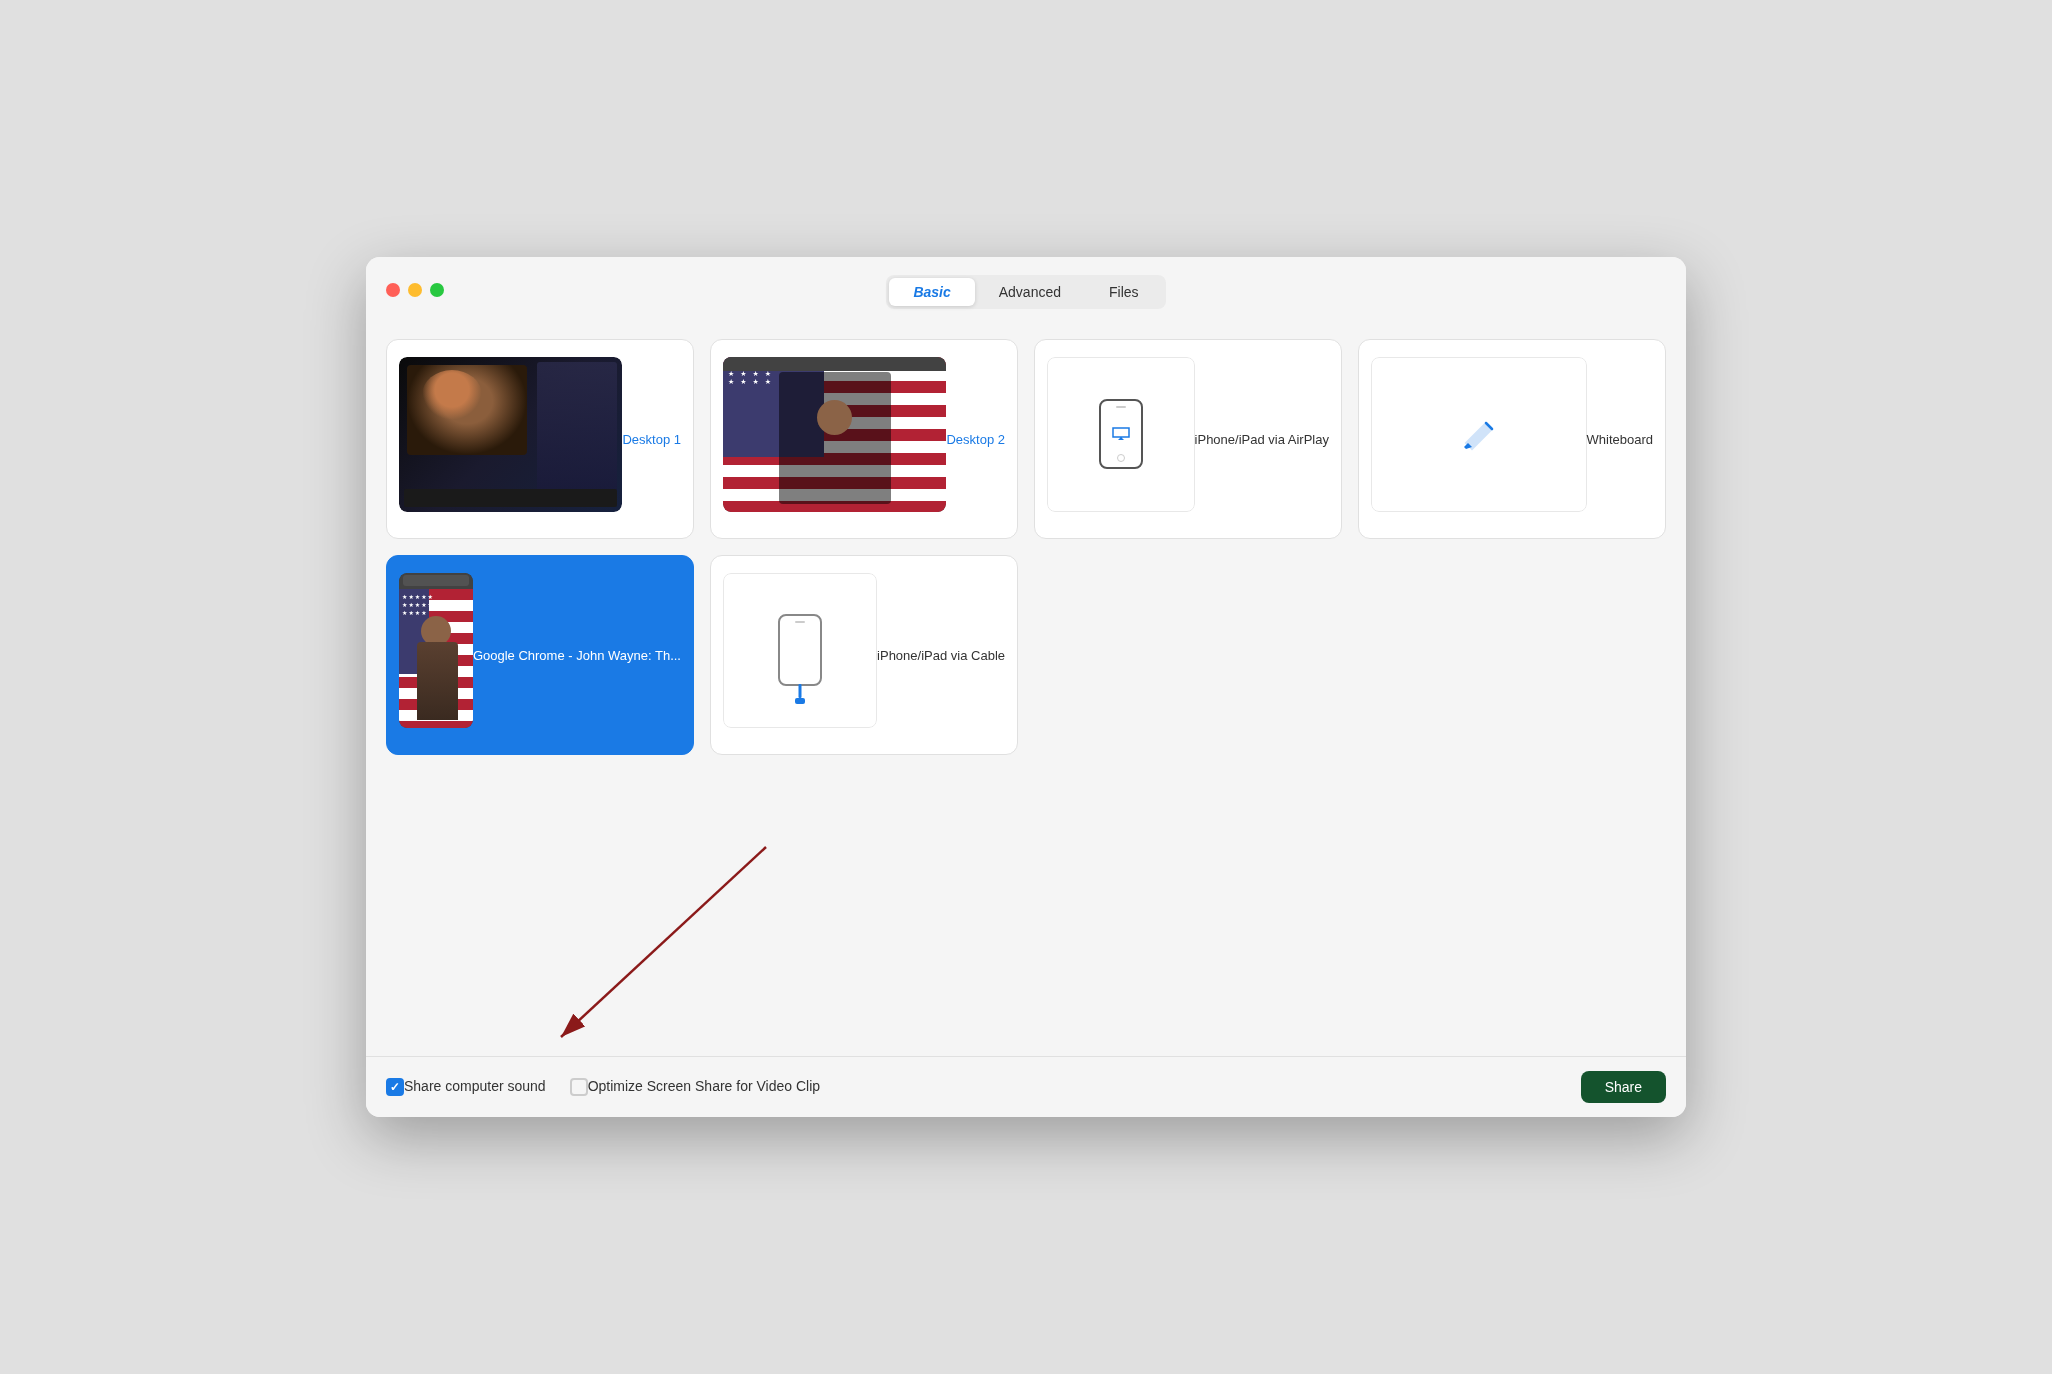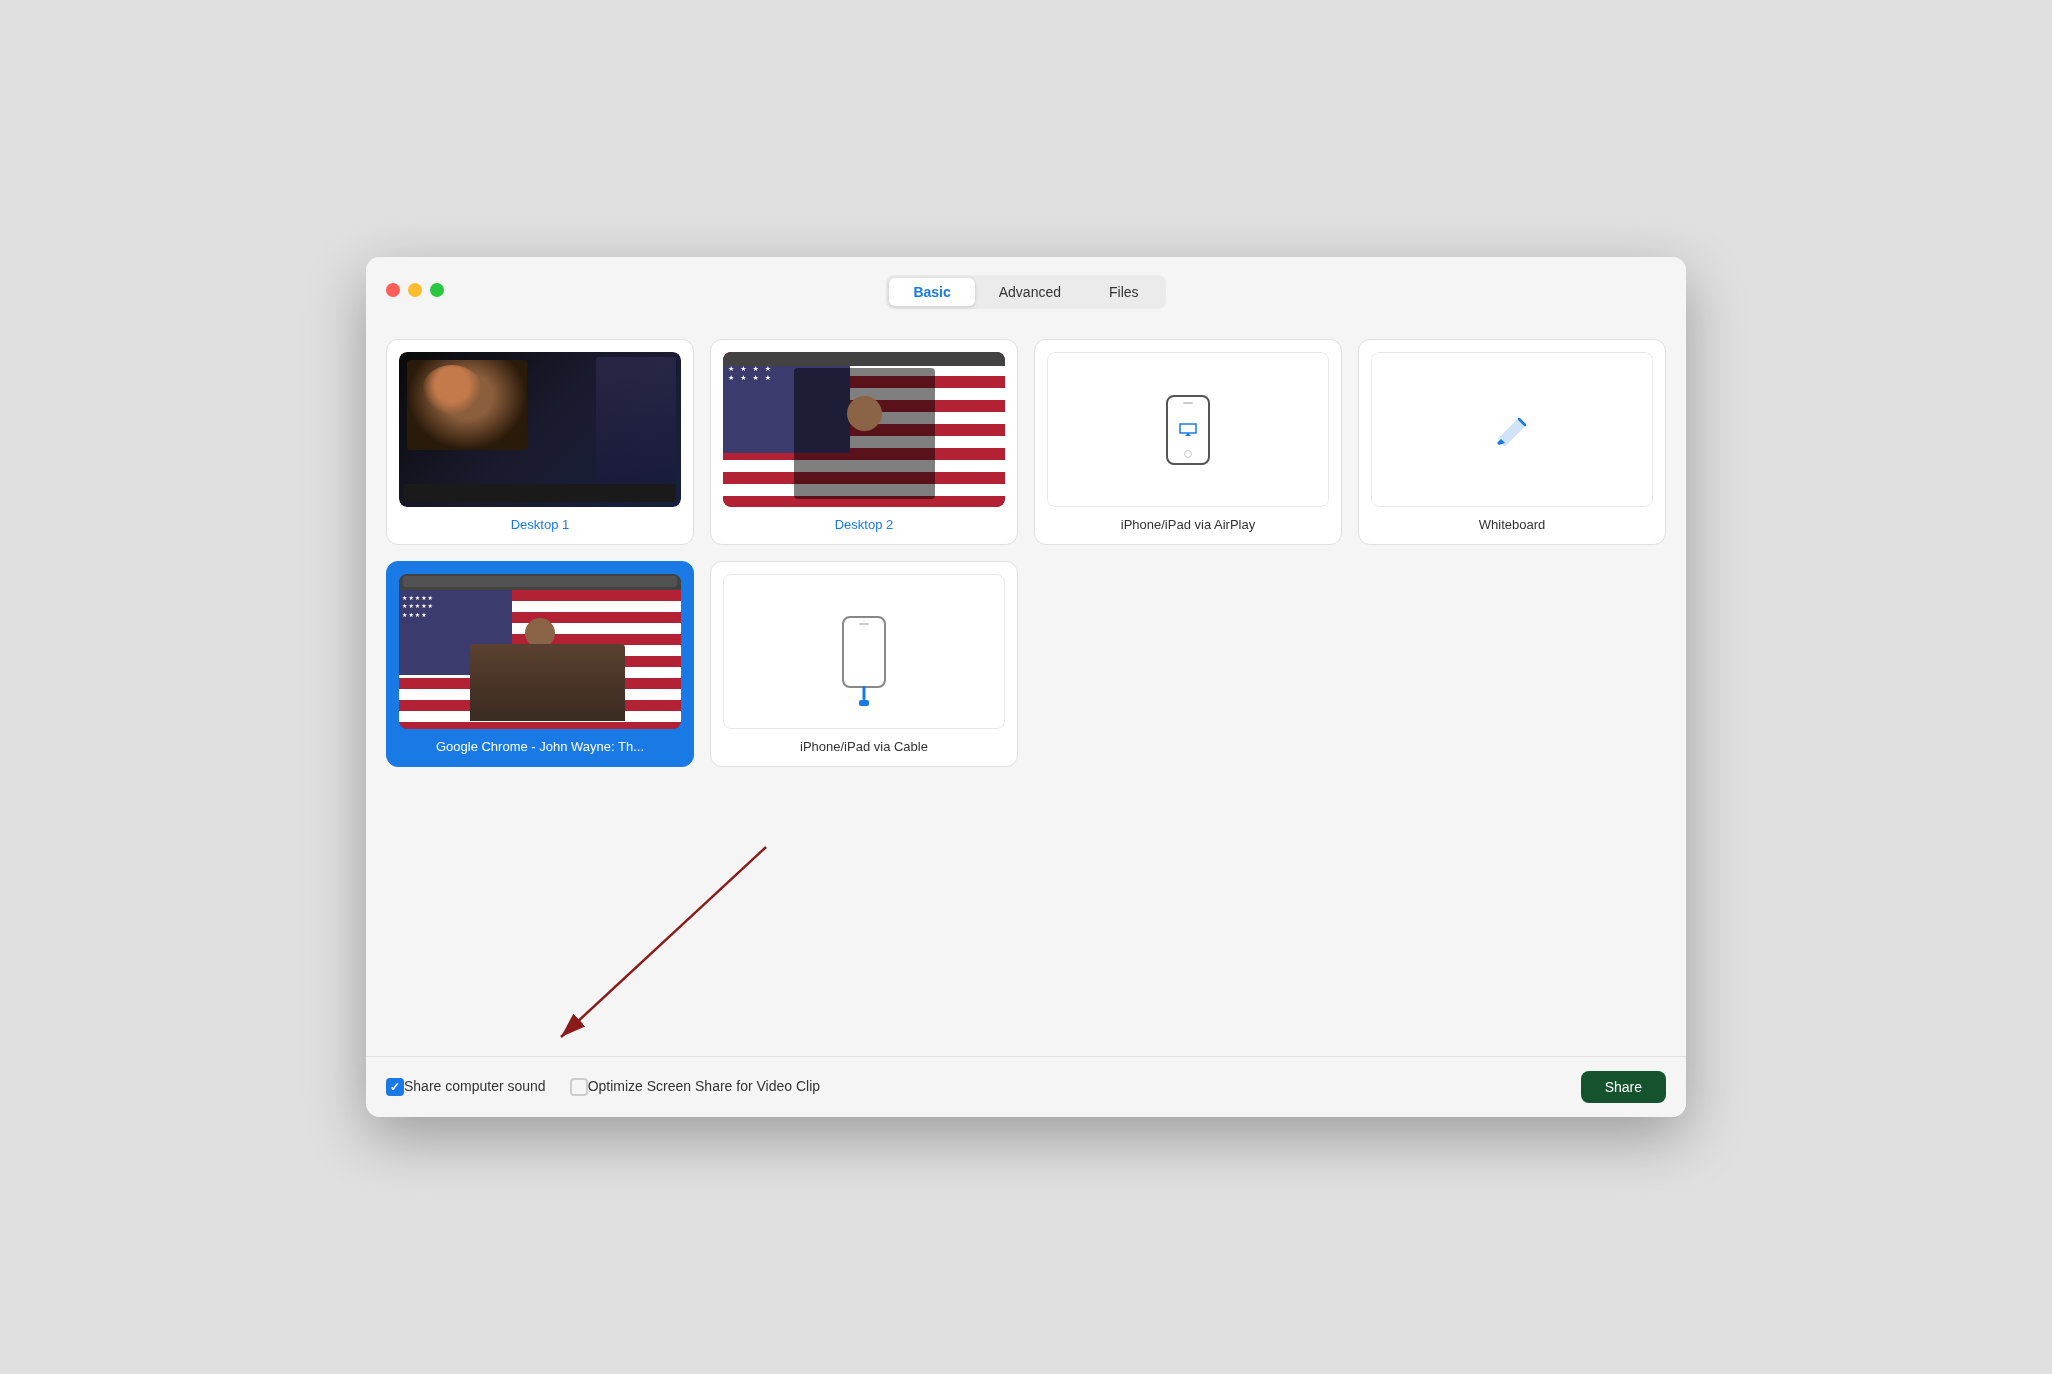--- a/index.html
+++ b/index.html
@@ -71,20 +71,21 @@
       cursor: pointer;
       border: none;
       background: transparent;
     }
 
     .tab.active {
       background: white;
       color: #1a7ae5;
       font-weight: 600;
       box-shadow: 0 1px 4px rgba(0,0,0,0.15);
+      font-style: italic;
     }
 
     .content-area {
       flex: 1;
       padding: 16px 20px;
       overflow-y: auto;
     }
 
     .grid-row {
       display: grid;
@@ -92,21 +93,20 @@
       gap: 16px;
       margin-bottom: 16px;
     }
 
     .card {
       background: white;
       border-radius: 12px;
       border: 1px solid #e0e0e0;
       padding: 12px;
       display: flex;
-      flex-direction: column;
       align-items: center;
       cursor: pointer;
       transition: box-shadow 0.15s;
       min-height: 200px;
       justify-content: space-between;
     }
 
     .card.selected {
       background: #1a7ae5;
       border-color: #1a7ae5;

